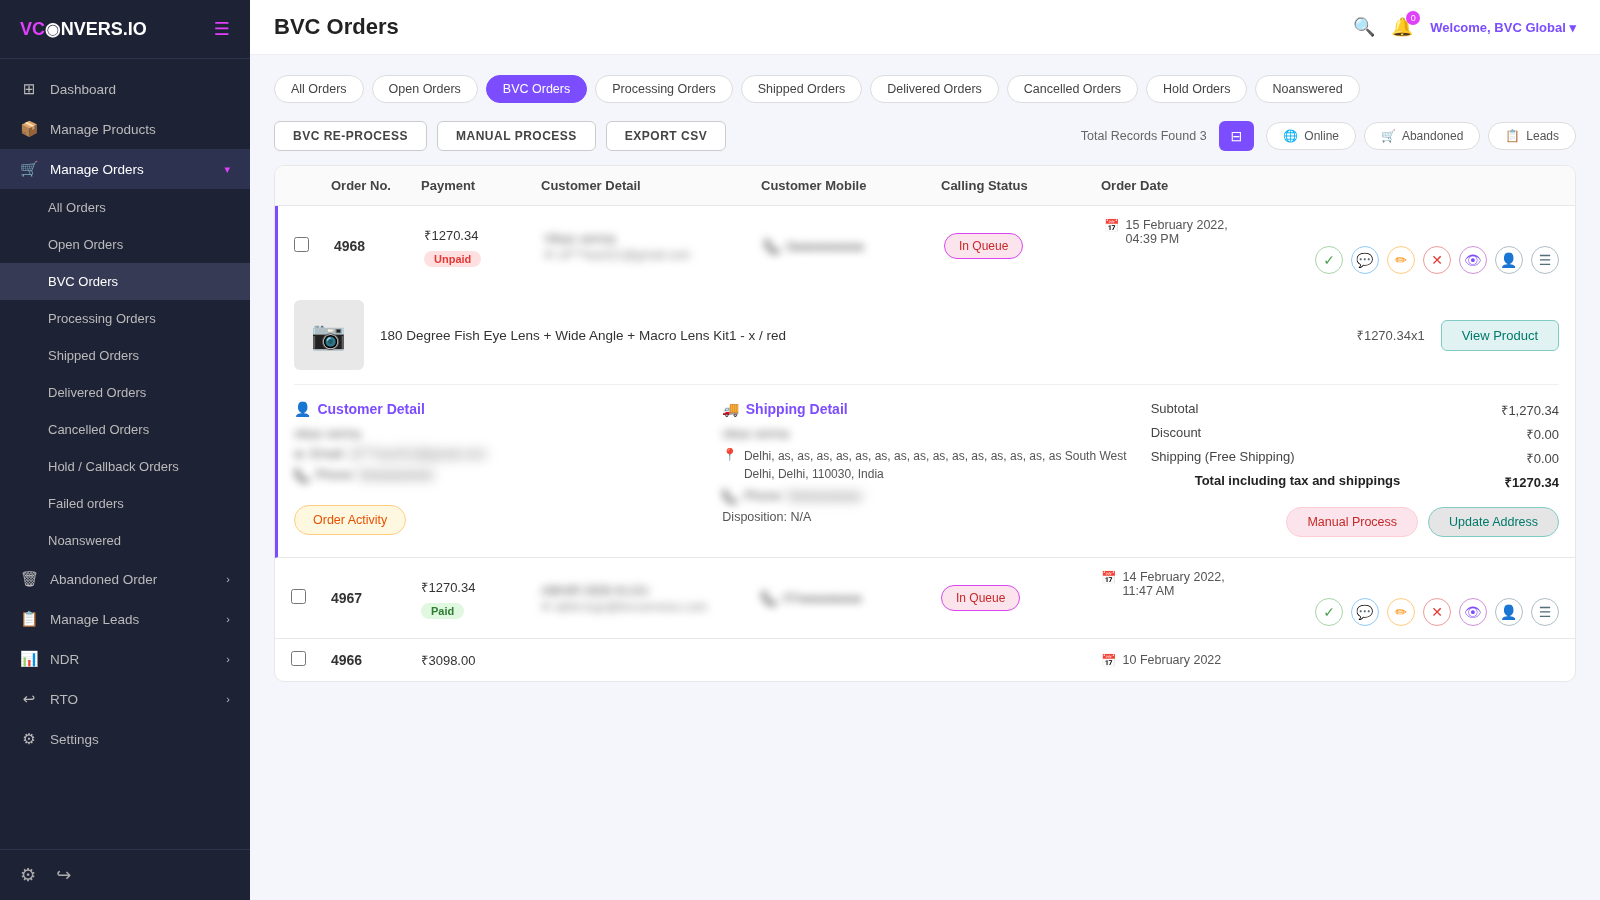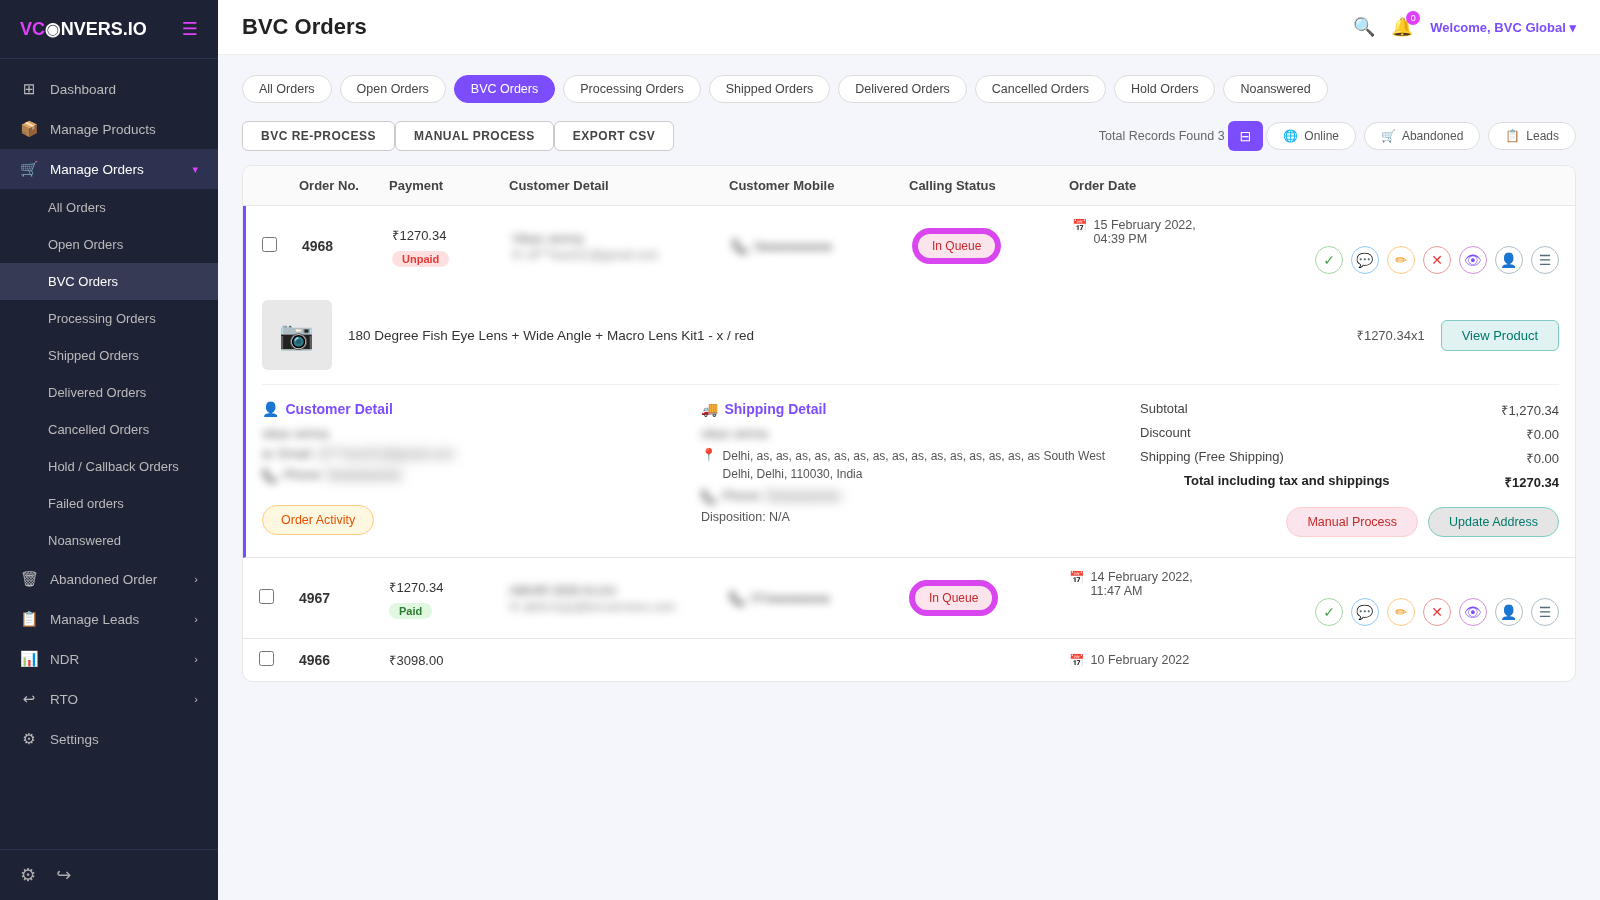--- a/index.html
+++ b/index.html
@@ -1,20 +1,20 @@
 <!DOCTYPE html>
 <html><head>
   <meta charset="utf-8">
   <style>
     * { box-sizing: border-box; margin: 0; padding: 0; }
     body { font-family: 'Segoe UI', Arial, sans-serif; background: #f4f6fb; display: flex; height: 900px; overflow: hidden; font-size: 13px; }
 
     
     .sidebar {
-      width: 218px;
+      width: 250px;
       background: #1e2235;
       color: #ccc;
       display: flex;
       flex-direction: column;
       flex-shrink: 0;
       height: 900px;
       overflow-y: auto;
     }
     .sidebar-logo {
       padding: 18px 20px;
@@ -124,34 +124,34 @@
     }
     .tab-pill.active { background: #7c4dff; color: #fff; border-color: #7c4dff; }
 
     
     .toolbar-row {
       display: flex;
       align-items: center;
       justify-content: space-between;
       margin-bottom: 14px;
     }
-    .toolbar-left { display: flex; }
+    .toolbar-left { display: flex; gap: 10px; }
     .btn-outline {
       padding: 7px 18px;
       border: 1.5px solid #ccc;
       background: #fff;
       border-radius: 6px;
       font-size: 12px;
       font-weight: 600;
       cursor: pointer;
       color: #444;
       letter-spacing: 0.5px;
     }
 
-    .toolbar-right { display: flex; align-items: center; gap: 3px; justify-content: space-between; }
+    .toolbar-right { display: flex; align-items: center; gap: 12px; justify-content: space-between; }
     .records-text { font-size: 12.5px; color: #666; }
 
     .filter-btn {
       background: #7c4dff;
       color: #fff;
       border: none;
       border-radius: 6px;
       padding: 7px 12px;
       cursor: pointer;
       font-size: 14px;
@@ -219,21 +219,21 @@
     .customer-email { font-size: 12px; color: #888; filter: blur(4px); display: flex; align-items: center; gap: 4px; margin-top: 2px; }
     .customer-mobile { font-size: 13px; color: #555; filter: blur(4px); display: flex; align-items: center; gap: 6px; }
 
     .status-badge {
       padding: 5px 14px;
       border-radius: 20px;
       font-size: 12px;
       font-weight: 500;
       display: inline-block;
     }
-    .status-inqueue { background: #fce4ec; color: #c62828; border: 6px solid #d946ef; }
+    .status-inqueue { background: #fce4ec; color: #c62828; border: 1px solid #d946ef; }
 
     .order-date { font-size: 12.5px; color: #555; display: flex; align-items: flex-start; gap: 6px; }
 
     .row-actions { display: flex; align-items: center; gap: 8px; justify-content: flex-end; }
     .action-icon {
       width: 28px;
       height: 28px;
       display: flex;
       align-items: center;
       justify-content: center;

